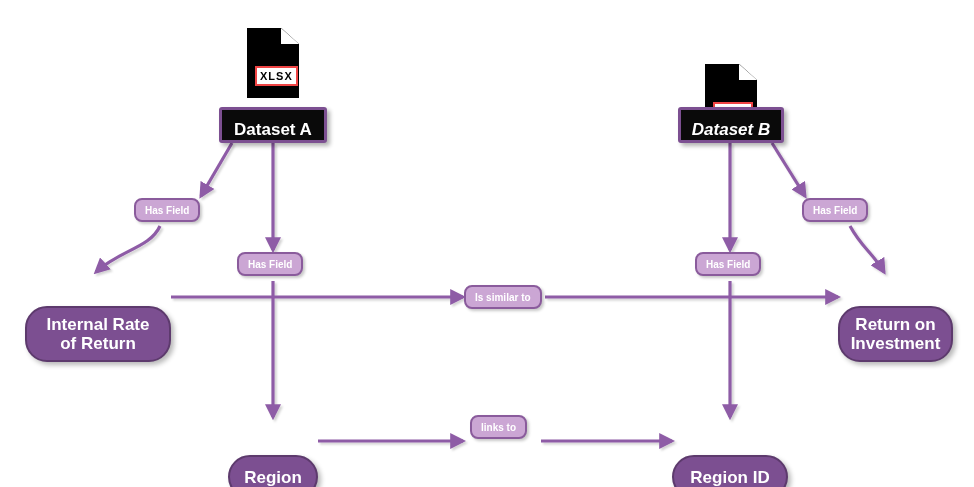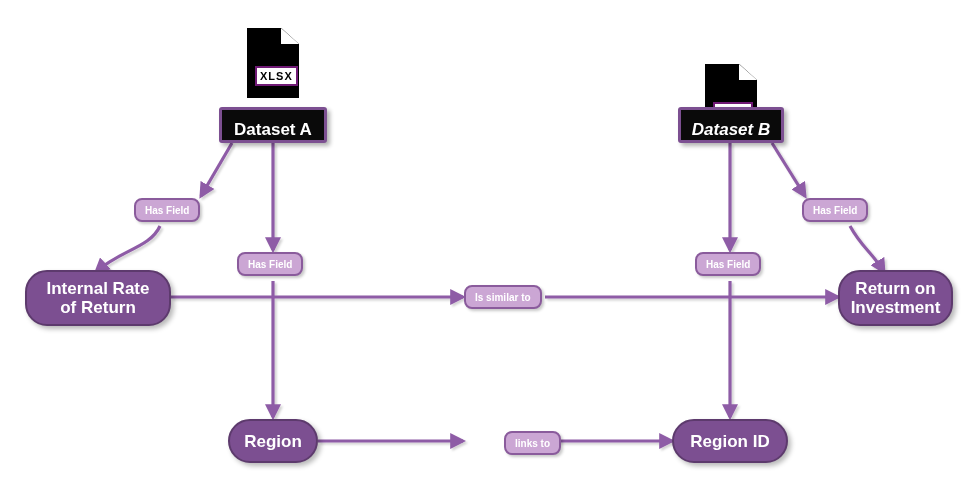--- a/index.html
+++ b/index.html
@@ -49,21 +49,21 @@
     background: #ffffff;
     clip-path: polygon(0 0, 100% 100%, 0 100%);
   }
   .file-icon .tag {
     position: absolute;
     left: 8px;
     bottom: 12px;
     min-width: 40px;
     padding: 2px 3px;
     background: #ffffff;
-    border: 2px solid #701a75;
+    border: 2px solid #ef4444;
     box-sizing: border-box;
     text-align: center;
     font-size: 11px;
     font-weight: bold;
     letter-spacing: 1px;
     color: #000000;
     line-height: 12px;
   }
 
   
@@ -93,20 +93,21 @@
     color: #ffffff;
     font-weight: bold;
     font-size: 17px;
     display: flex;
     align-items: center;
     justify-content: center;
     text-align: center;
     line-height: 19px;
     box-shadow: 3px 3px 5px rgba(0,0,0,0.28);
     padding: 0 10px;
+    margin-top: 36px;
   }
 
   
   .pill {
     position: absolute;
     background: #cba6d4;
     border: 2px solid #8a5b9c;
     border-radius: 8px;
     box-sizing: border-box;
     color: #ffffff;
@@ -213,17 +214,17 @@
   </div>
 
   <div class="pill" style="left:695px; top:252px;">
     <span>Has Field</span>
   </div>
 
   <div class="pill" style="left:464px; top:285px;">
     <span>Is similar to</span>
   </div>
 
-  <div class="pill" style="left:470px; top:431px;margin-left:34px;">
+  <div class="pill" style="left:470px; top:415px;">
     <span>links to</span>
   </div>
 
 </div>
 
 </body></html>

